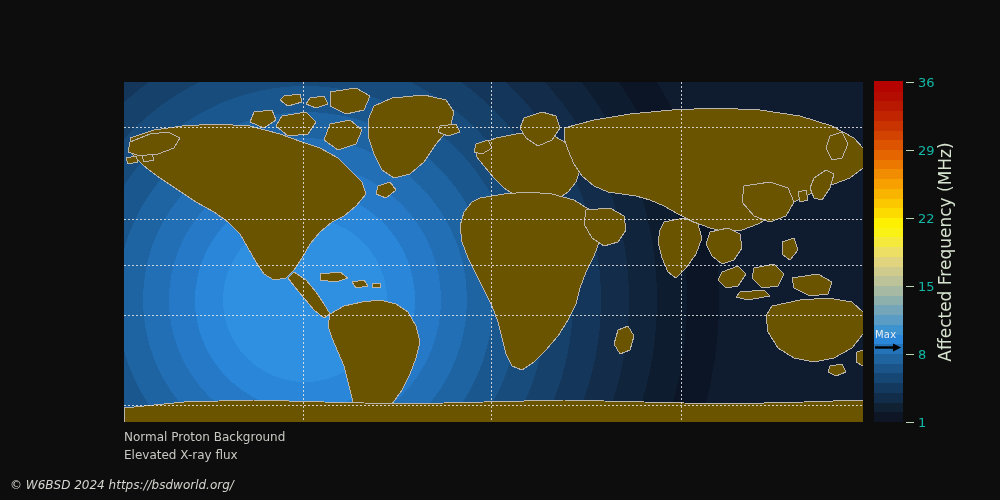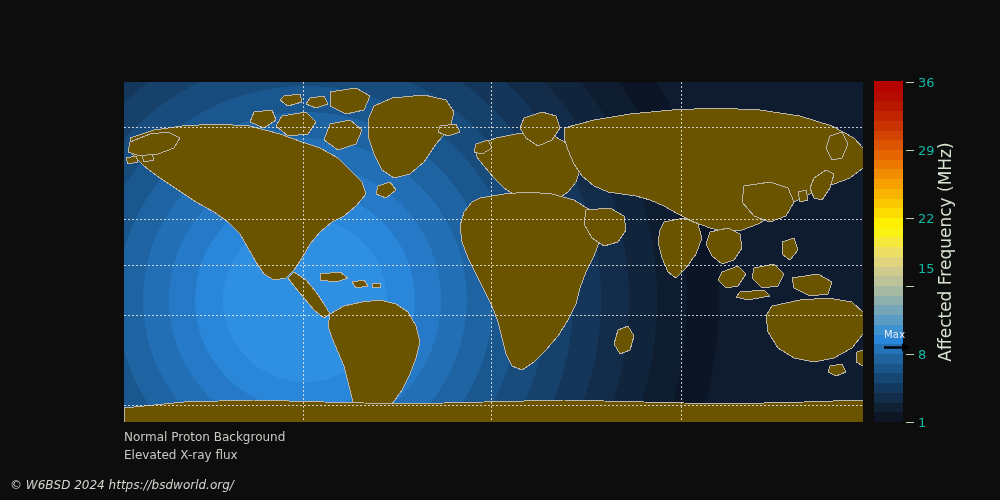--- a/index.html
+++ b/index.html
@@ -76,21 +76,20 @@
     transform: rotate(-90deg);
   }
 
   
   .max-marker {
     position: absolute;
     left: 874px;
     width: 29px;
     height: 26px;
     pointer-events: none;
-    margin-left: 9px;
   }
   .max-marker .max-text {
     position: absolute;
     left: 1px; top: 0;
     font-size: 10px;
     color: #e9edf2;
     line-height: 11px;
     letter-spacing: .2px;
   }
   .max-marker .max-arrow {
@@ -270,21 +269,21 @@
   </div>
 
   <div id="cbar-ticks">
       <div class="cbar-tick" style="top: 82px;"></div>
       <div class="cbar-ticklabel" style="top: 82px;">36</div>
       <div class="cbar-tick" style="top: 150px;"></div>
       <div class="cbar-ticklabel" style="top: 150px;">29</div>
       <div class="cbar-tick" style="top: 218px;"></div>
       <div class="cbar-ticklabel" style="top: 218px;">22</div>
       <div class="cbar-tick" style="top: 286px;"></div>
-      <div class="cbar-ticklabel" style="top: 268px;">15</div>
+      <div class="cbar-ticklabel" style="top: 286px;">15</div>
       <div class="cbar-tick" style="top: 354px;"></div>
       <div class="cbar-ticklabel" style="top: 354px;">8</div>
       <div class="cbar-tick" style="top: 422px;"></div>
       <div class="cbar-ticklabel" style="top: 422px;">1</div>
     </div>
 
   <div class="max-marker" id="max-marker" style="top: 329.343px;">
     <div class="max-text">Max</div>
     <svg class="max-arrow" viewBox="0 0 26 9">
       <path d="M0,4.5 L19,4.5" stroke="#000" stroke-width="2.4" fill="none"></path>

